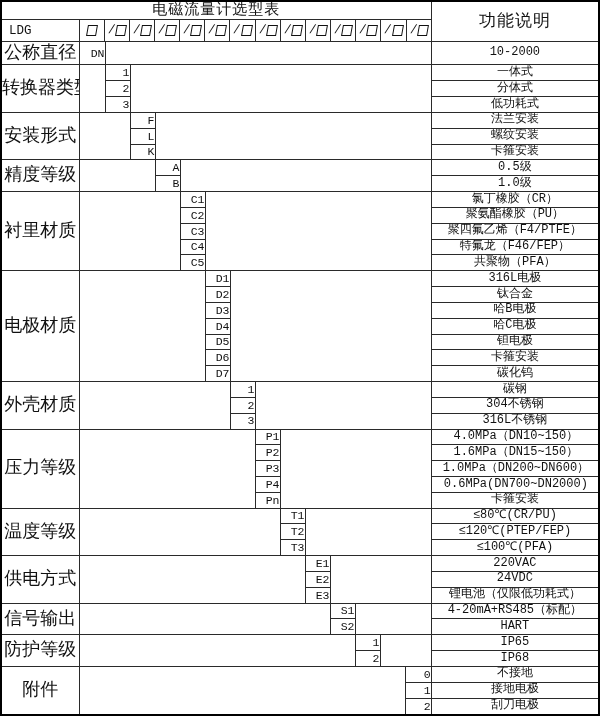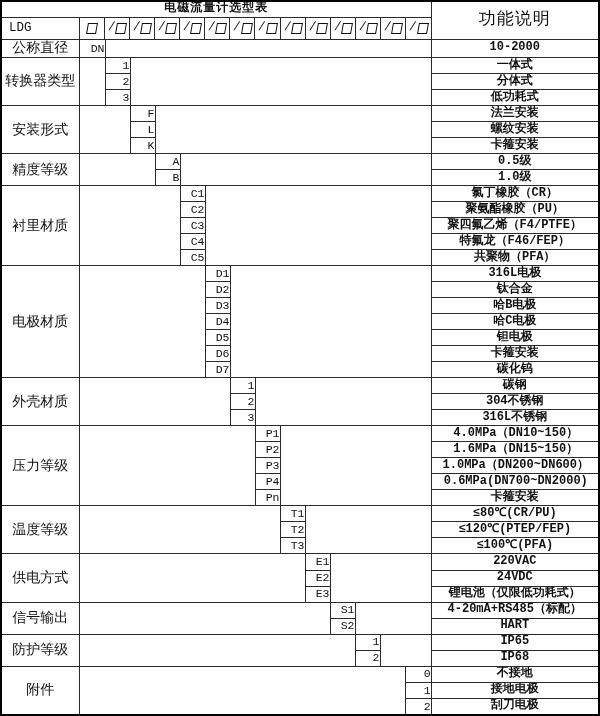--- a/index.html
+++ b/index.html
@@ -15,26 +15,26 @@
   td{
     border:1px solid #2a2a2a;
     padding:0;
     text-align:center;
     vertical-align:middle;
     font-size:12px;
     line-height:1.15;
     overflow:hidden;
     white-space:nowrap;
   }
-  td.title{font-size:12px;letter-spacing:1px;font-weight:bold;}
+  td.title{font-size:15px;letter-spacing:1px;}
   td.fhead{font-size:17px;letter-spacing:1px;}
-  td.label{font-size:14px;}
+  td.label{font-size:18px;}
   td.ldg{text-align:left;padding-left:7px;font-size:12.5px;margin-top:12px;}
   td.code{font-size:11.5px;text-align:right;}
-  td.func{font-size:12px;font-weight:bold;}
+  td.func{font-size:12px;}
   td.func.left{text-align:center;padding-left:2px;}
   td.boxcell{position:relative;}
   .boxes{position:absolute;top:0;left:0;right:0;bottom:0;display:flex;}
   .bcell{
     flex:1 1 0;
     border-right:1px solid #2a2a2a;
     display:flex;align-items:center;justify-content:center;
     gap:1px;font-size:12px;
   }
   .bcell:last-child{border-right:none;}

